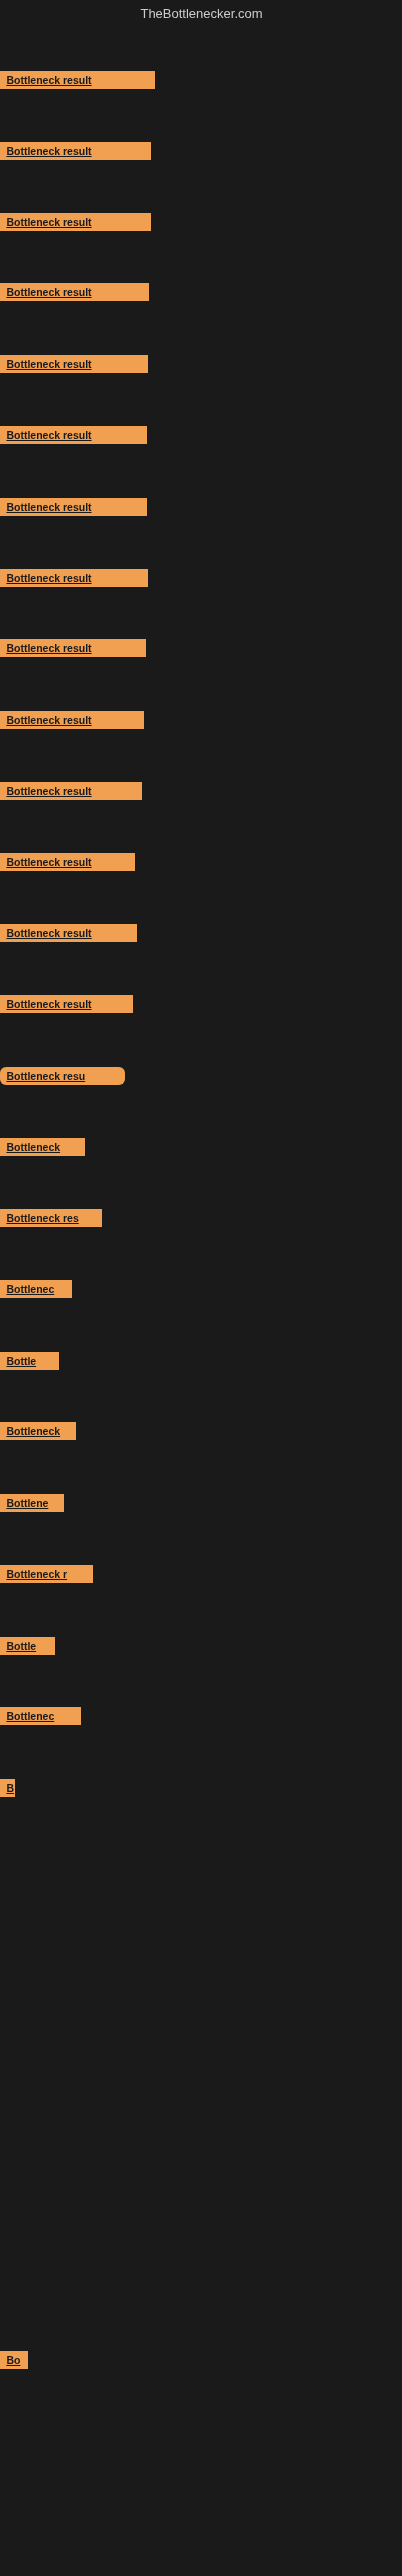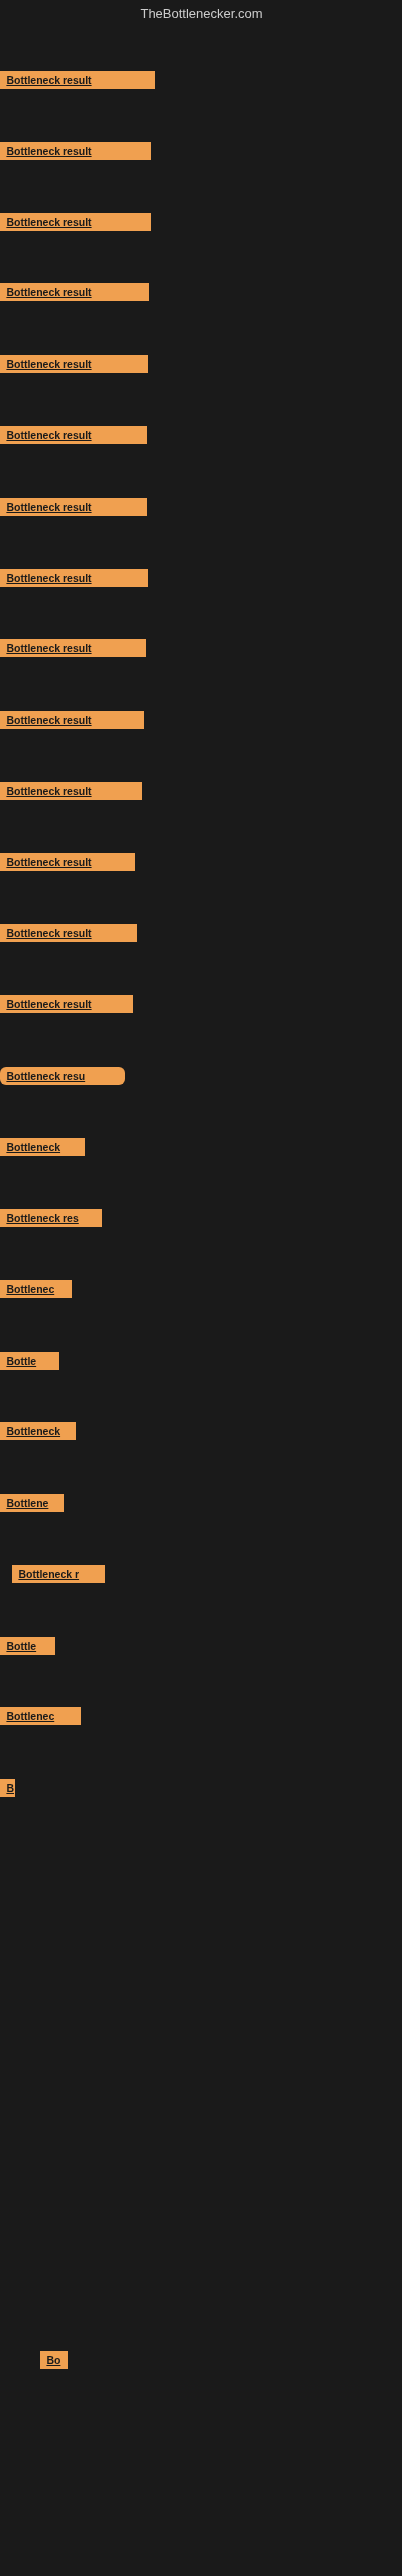--- a/index.html
+++ b/index.html
@@ -57,19 +57,19 @@
     <div class="bottleneck-item" style="top: 828px; left: 0px;"><div class="bottleneck-label" style="max-width: 135px; width: 135px;">Bottleneck result</div></div>
     <div class="bottleneck-item" style="top: 899px; left: 0px;"><div class="bottleneck-label" style="max-width: 137px; width: 137px;">Bottleneck result</div></div>
     <div class="bottleneck-item" style="top: 970px; left: 0px;"><div class="bottleneck-label" style="max-width: 133px; width: 133px;">Bottleneck result</div></div>
     <div class="bottleneck-item" style="top: 1042px; left: 0px;"><div class="bottleneck-label" style="max-width: 125px; width: 125px; border-radius: 6px;">Bottleneck resu</div></div>
     <div class="bottleneck-item" style="top: 1113px; left: 0px;"><div class="bottleneck-label" style="max-width: 85px; width: 85px;">Bottleneck</div></div>
     <div class="bottleneck-item" style="top: 1184px; left: 0px;"><div class="bottleneck-label" style="max-width: 105px; width: 102px;">Bottleneck res</div></div>
     <div class="bottleneck-item" style="top: 1255px; left: 0px;"><div class="bottleneck-label" style="max-width: 72px; width: 72px;">Bottlenec</div></div>
     <div class="bottleneck-item" style="top: 1327px; left: 0px;"><div class="bottleneck-label" style="max-width: 59px; width: 59px;">Bottle</div></div>
     <div class="bottleneck-item" style="top: 1397px; left: 0px;"><div class="bottleneck-label" style="max-width: 76px; width: 76px;">Bottleneck</div></div>
     <div class="bottleneck-item" style="top: 1469px; left: 0px;"><div class="bottleneck-label" style="max-width: 64px; width: 77px;">Bottlene</div></div>
-    <div class="bottleneck-item" style="top: 1540px; left: 0px; padding-left: 12px;"><div class="bottleneck-label" style="max-width: 93px; width: 93px;">Bottleneck r</div></div>
+    <div class="bottleneck-item" style="top: 1540px; left: 0px;"><div class="bottleneck-label" style="max-width: 93px; width: 93px;">Bottleneck r</div></div>
     <div class="bottleneck-item" style="top: 1612px; left: 0px;"><div class="bottleneck-label" style="max-width: 55px; width: 55px;">Bottle</div></div>
     <div class="bottleneck-item" style="top: 1682px; left: 0px;"><div class="bottleneck-label" style="max-width: 81px; width: 81px;">Bottlenec</div></div>
     <div class="bottleneck-item" style="top: 1754px; left: 0px;"><div class="bottleneck-label" style="max-width: 14.5px; width: 14.5px;">B</div></div>
-    <div class="bottleneck-item" style="top: 2326px; left: 0px;"><div class="bottleneck-label" style="max-width: 28px; width: 28px; margin-left: 40px;">Bo</div></div>
+    <div class="bottleneck-item" style="top: 2326px; left: 0px;"><div class="bottleneck-label" style="max-width: 28px; width: 28px;">Bo</div></div>
   </div>
 
 
 </body></html>

